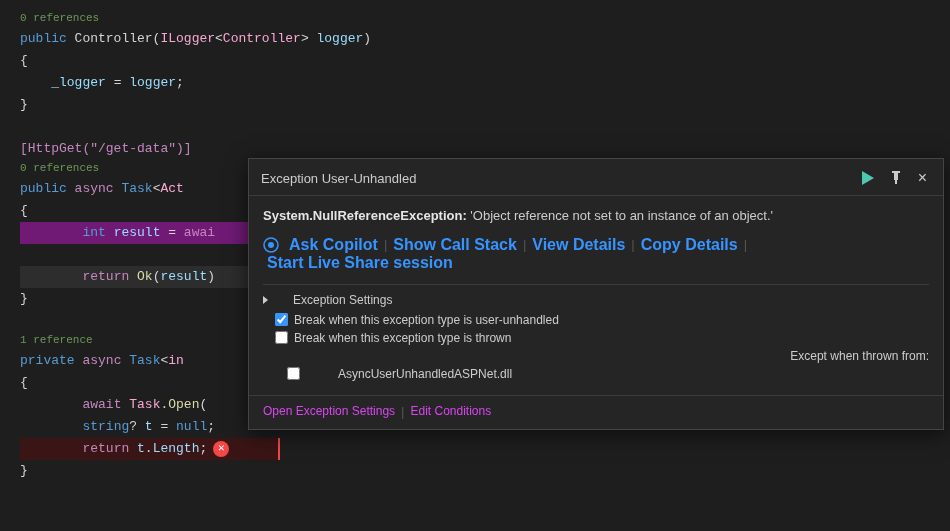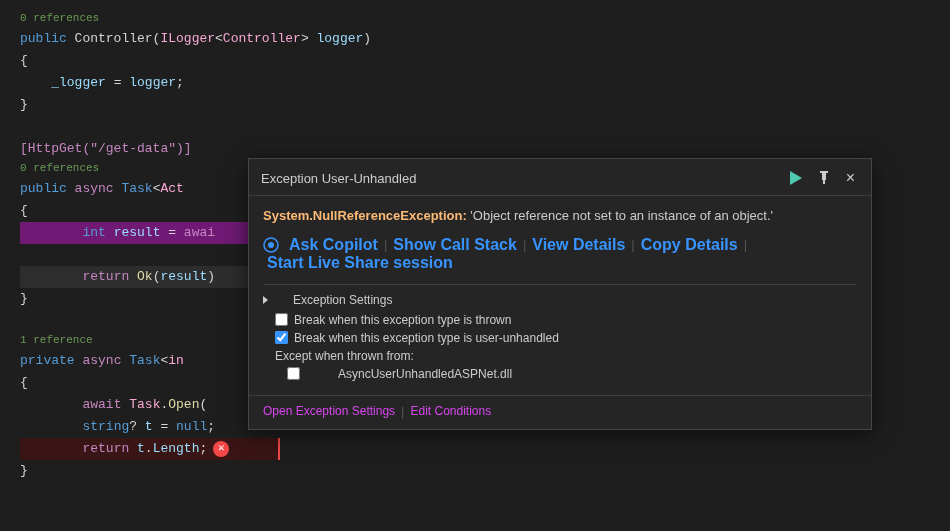--- a/index.html
+++ b/index.html
@@ -67,21 +67,21 @@
       font-weight: bold;
       margin-left: 6px;
       flex-shrink: 0;
     }
 
     
     .exception-dialog {
       position: absolute;
       top: 158px;
       left: 248px;
-      width: 624px;
+      width: 696px;
       background: #252526;
       border: 1px solid #454545;
       box-shadow: 0 4px 20px rgba(0,0,0,0.6);
       font-family: 'Segoe UI', Arial, sans-serif;
       font-size: 13px;
       color: #cccccc;
     }
 
     .dialog-header {
       display: flex;
@@ -125,21 +125,21 @@
 
     .exception-message {
       color: #cccccc;
       font-size: 13px;
       font-family: 'Segoe UI', Arial, sans-serif;
       margin-bottom: 10px;
       line-height: 1.5;
     }
 
     .exception-message strong {
-      color: #fdba74;
+      color: #e5e5e5;
     }
 
     .dialog-links {
       display: flex;
       align-items: center;
       gap: 0;
       margin-bottom: 12px;
       flex-wrap: wrap;
     }
 
@@ -211,20 +211,21 @@
       accent-color: #3794ff;
       cursor: pointer;
     }
 
     .except-label {
       padding-left: 12px;
       font-size: 12px;
       font-family: 'Segoe UI', Arial, sans-serif;
       color: #cccccc;
       margin-bottom: 4px;
+      text-align: right;
     }
 
     .checkbox-row.sub {
       padding-left: 24px;
       gap: 38px;
     }
 
     .dialog-footer {
       display: flex;
       align-items: center;
@@ -345,27 +346,27 @@
     </div>
 
     <div class="exception-settings">
 
       <div class="settings-header">
         <span class="triangle"></span>
         <span>Exception Settings</span>
       </div>
 
       <div class="checkbox-row">
+        <input type="checkbox" checked="" style="">
+        <label>Break when this exception type is user-unhandled</label>
+      </div>
+
+      <div class="checkbox-row">
         <input type="checkbox" style="">
         <label>Break when this exception type is thrown</label>
-      </div>
-
-      <div class="checkbox-row">
-        <input type="checkbox" checked="" style="">
-        <label>Break when this exception type is user-unhandled</label>
       </div>
 
       <div class="except-label">Except when thrown from:</div>
 
       <div class="checkbox-row sub">
         <input type="checkbox" style="">
         <label>AsyncUserUnhandledASPNet.dll</label>
       </div>
 
     </div>

